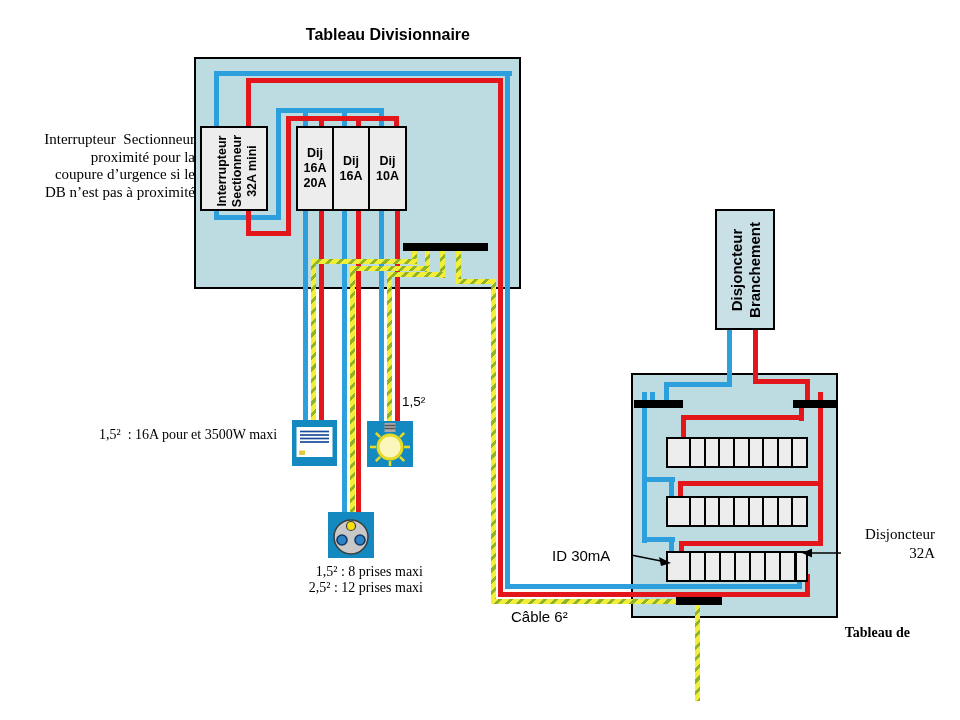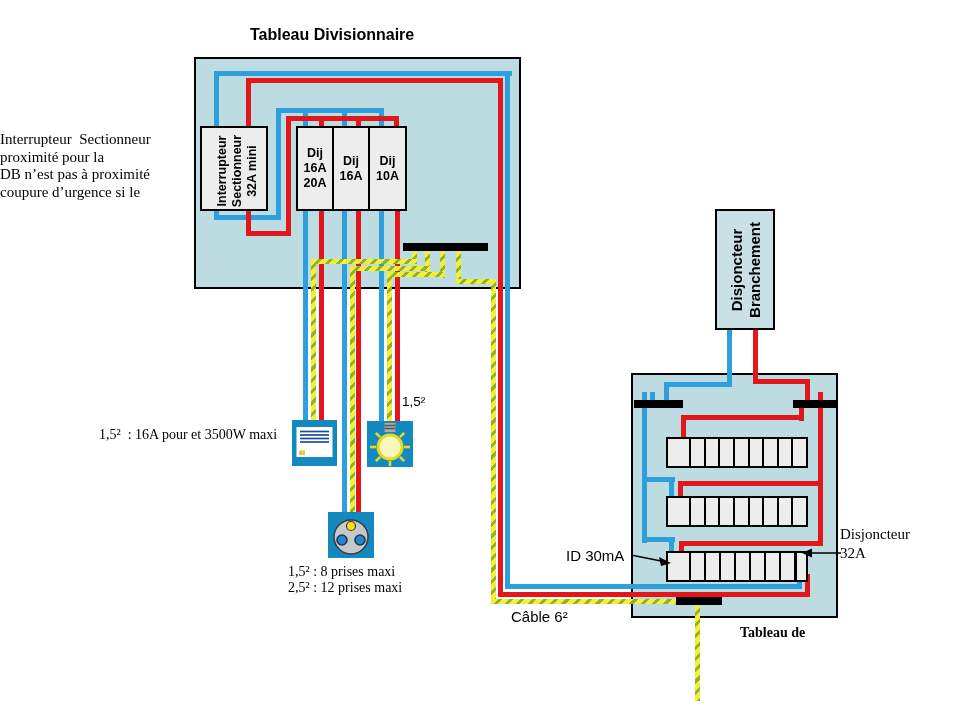--- a/index.html
+++ b/index.html
@@ -20,21 +20,21 @@
   .row{left:666px;width:142px;height:31px;background:#ededed;border:2px solid #000;
        box-sizing:border-box;display:flex;z-index:3;}
   .row i{display:block;height:100%;border-right:2px solid #000;box-sizing:border-box;flex:1 1 auto;}
   .row i.wide{flex:0 0 23px;}
   .row i.last{border-right:none;}
   .row i.end32{flex:0 0 12px;border-left:3px solid #000;border-right:none;}
   .dev{background:#1389bf;z-index:3;}
   .lbl{line-height:1.15;font-family:Liberation Serif, serif;}
   .pre{white-space:pre;}
   .b{font-weight:bold;}
-  .ctr{text-align:left;}
+  .ctr{text-align:right;}
   .z2{z-index:2;} .z3{z-index:3;} .z6{z-index:6;}
 </style>
 </head>
 <body>
 
 <div id="stage">
 
   <div class="ab panel" style="left:194px;top:57px;width:327px;height:232px;z-index:1"></div>
   <div class="ab panel" style="left:631px;top:373px;width:207px;height:245px;z-index:1"></div>
 
@@ -207,38 +207,38 @@
       <circle cx="14" cy="28" r="5" fill="#2e83c8" stroke="#123a66" stroke-width="1.6"></circle>
       <circle cx="32" cy="28" r="5" fill="#2e83c8" stroke="#123a66" stroke-width="1.6"></circle>
     </svg>
   </div>
 
   <div class="ab b ctr" style="left:250px;top:26px;width:220px;font-size:16px;z-index:4">Tableau Divisionnaire</div>
 
   <div class="ab ctr lbl" style="left:0px;top:131px;width:195px;font-size:15px;line-height:17.5px;z-index:4">
     <div class="pre">Interrupteur  Sectionneur</div>
     <div>proximité pour la</div>
+    <div>coupure d’urgence si le</div>
     <div>DB n’est pas à proximité</div>
-    <div>coupure d’urgence si le</div>
   </div>
 
   <div class="ab lbl" style="left:99px;top:426px;font-size:14px;line-height:17px;z-index:4">
     <div class="pre">1,5²  : 16A pour et 3500W maxi</div>
   </div>
 
   <div class="ab" style="left:402px;top:394px;font-size:13.5px;z-index:4">1,5²</div>
 
   <div class="ab ctr lbl" style="left:288px;top:564px;width:135px;font-size:14px;line-height:15.5px;z-index:4">
     <div>1,5² : 8 prises maxi</div>
     <div>2,5² : 12 prises maxi</div>
   </div>
 
   <div class="ab" style="left:511px;top:608px;font-size:15px;z-index:4">Câble 6²</div>
 
-  <div class="ab" style="left:566px;top:547px;font-size:15px;z-index:6">ID 30mA</div>
+  <div class="ab" style="left:552px;top:547px;font-size:15px;z-index:6">ID 30mA</div>
 
   <div class="ab ctr lbl" style="left:840px;top:525px;width:95px;font-size:15px;line-height:19px;z-index:6">
     <div>Disjoncteur</div>
     <div>32A</div>
   </div>
 
   <div class="ab b ctr lbl" style="left:740px;top:624px;width:170px;font-size:14px;line-height:17px;z-index:4">
     <div>Tableau de</div>
   </div>
 

